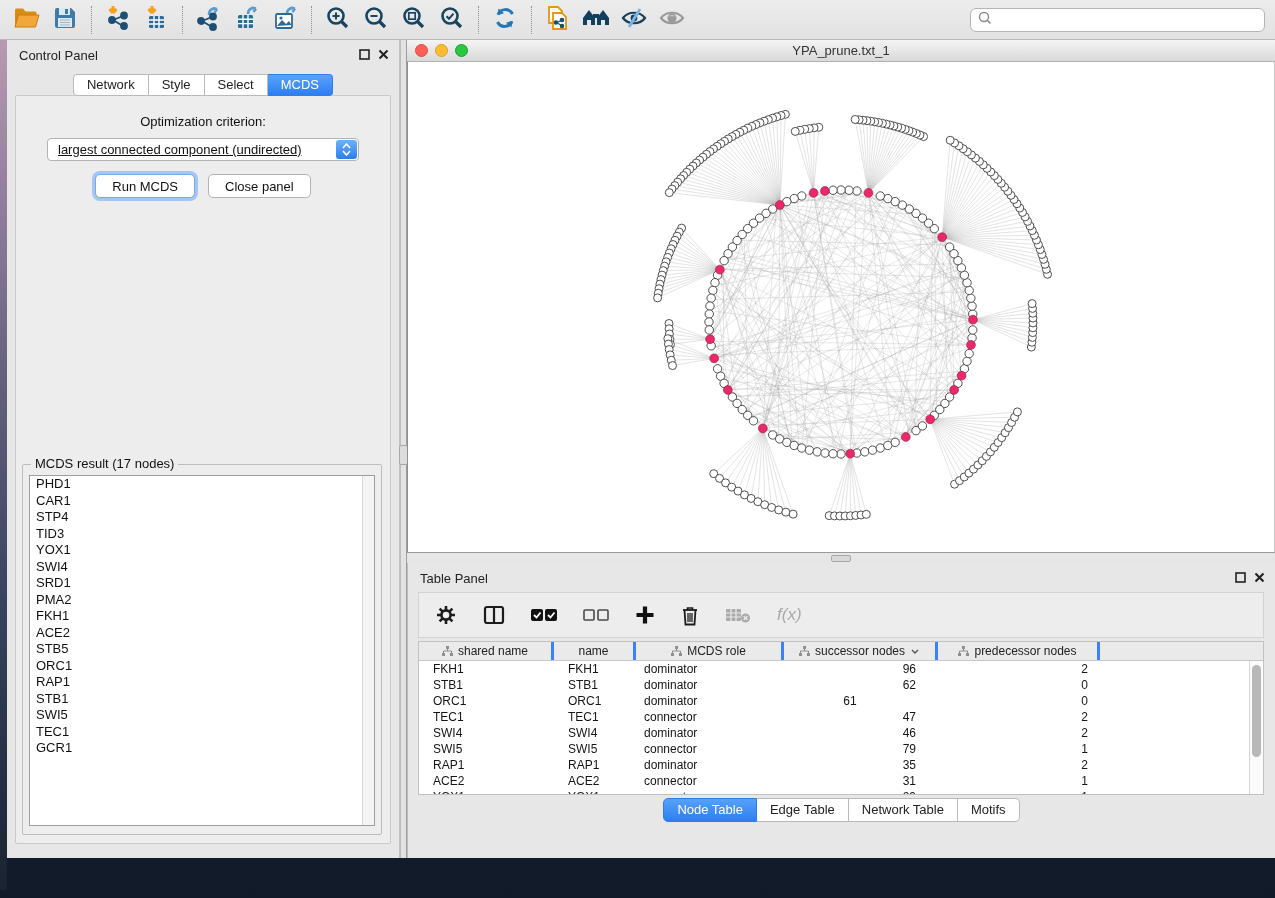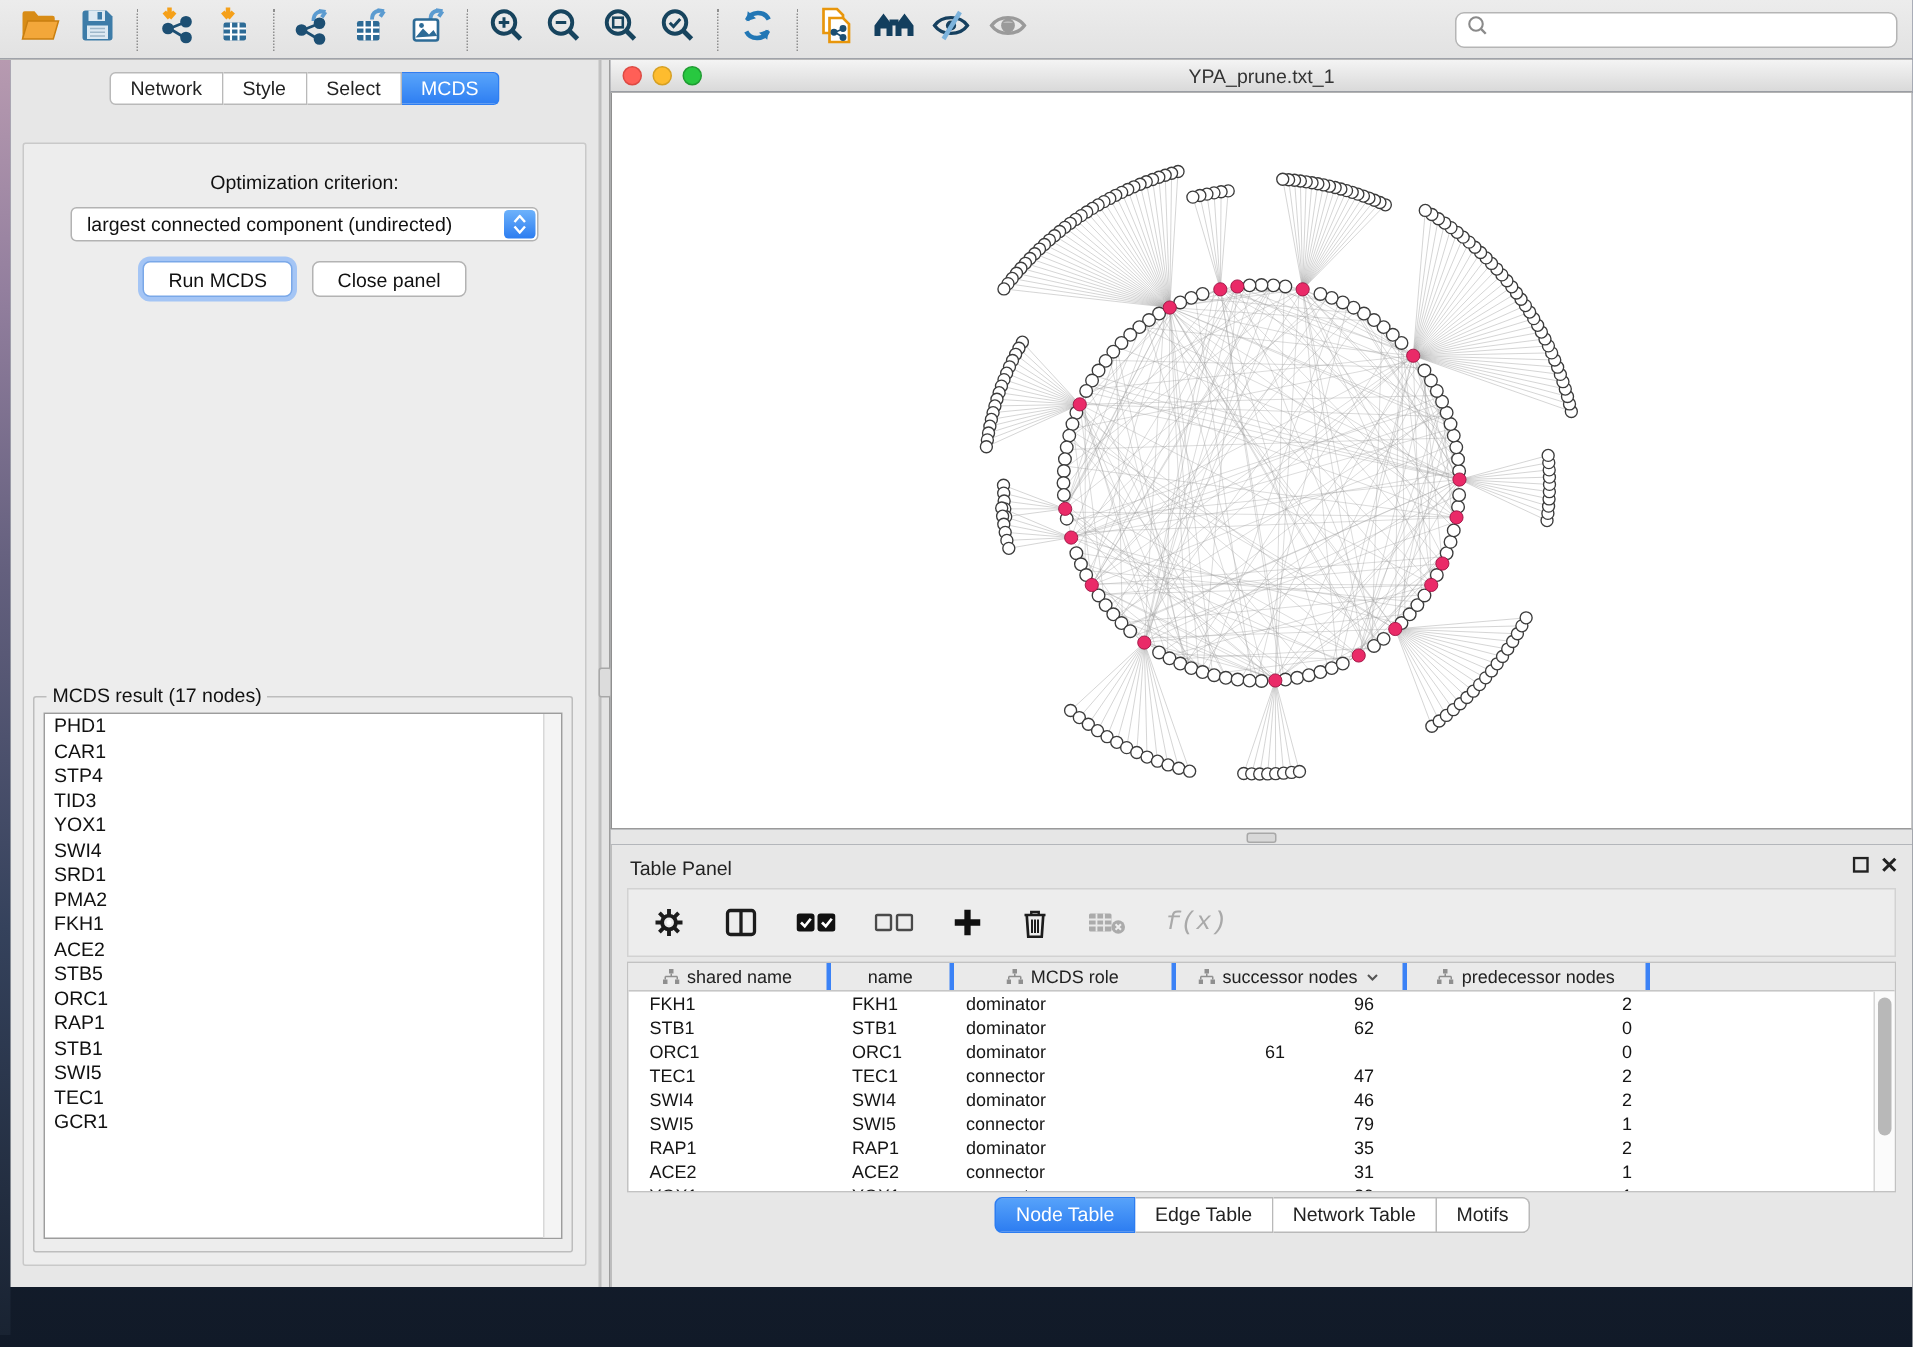--- a/index.html
+++ b/index.html
@@ -33,21 +33,21 @@
   .ctab { font-size:13px; color:#222; background:#fff; border:1px solid #b9b9b9; border-left:none;
     padding:2px 13px 3px; cursor:default; }
   .ctab:first-child { border-left:1px solid #b9b9b9; border-radius:4px 0 0 4px; }
   .ctab:last-child { border-radius:0 4px 4px 0; }
   .ctab.active { background:linear-gradient(180deg,#58a4fa,#2e7ef2); color:#fff; border-color:#2e7ef2; }
   #cp-content { position:absolute; left:8px; right:8px; top:55px; bottom:14px;
     background:#ededed; border:1px solid #c9c9c9; border-radius:2px; }
   #opt-label { text-align:center; font-size:13px; color:#111; margin-top:18px; }
   #dropdown { position:relative; margin:9px auto 0; width:312px; height:23px; background:#fff;
     border:1px solid #b3b3b3; border-radius:4px; font-size:13px; color:#111;
-    display:flex; align-items:center; padding:0 28px 0 10px; }
+    display:flex; align-items:center; padding:0 28px 0 10px;text-decoration:underline; }
   #dropdown .stepper { position:absolute; right:1px; top:1px; width:21px; height:19px; border-radius:3px;
     background:linear-gradient(180deg,#6db2fb,#2d7df0); display:flex; flex-direction:column;
     align-items:center; justify-content:center; gap:1px; }
   .btn-row { display:flex; justify-content:center; gap:13px; margin-top:13px; }
   .aq-btn { height:24px; padding:0 16px; background:#fff; border:1px solid #b3b3b3; border-radius:5px;
     font-size:13px; color:#111; display:flex; align-items:center; }
   .aq-btn.focused { box-shadow:0 0 0 3px rgba(104,164,252,.55); border-color:#7aa8e8; }
   #mcds-fieldset { position:absolute; left:6px; right:8px; top:368px; bottom:8px;
     border:1px solid #bdbdbd; border-radius:2px; }
   #mcds-legend { position:absolute; top:-9px; left:8px; background:#ededed; padding:0 4px;
@@ -76,21 +76,21 @@
   #net-title { position:absolute; left:0; right:0; text-align:center; font-size:13px; color:#333; pointer-events:none; }
   #net-canvas { width:868px; height:491px; background:#fff; border-left:1px solid #8f8f8f;
     border-right:1px solid #c9c9c9; border-bottom:1px solid #9a9a9a; }
 
   
   #table-panel { position:absolute; left:407px; top:563px; width:868px; height:295px; background:#e7e7e7;
     border-left:1px solid #bdbdbd; }
   #tp-toolbar { position:absolute; left:10px; right:11px; top:29px; height:46px; background:#ededed;
     border:1px solid #d2d2d2; display:flex; align-items:center; padding-left:16px; gap:26px; }
   .tp-icon { display:flex; align-items:center; justify-content:center; }
-  #fx-label { font-family:Liberation Mono, monospace; font-style:italic; font-size:17px; color:#a9a9a9; }
+  #fx-label { font-family:Liberation Sans, sans-serif; font-style:italic; font-size:17px; color:#a9a9a9; }
   #table-box { position:absolute; left:10px; right:11px; top:78px; bottom:63px; background:#fff;
     border:1px solid #c2c2c2; }
   #table-header { display:flex; height:19px; background:#eaeaea; border-bottom:1px solid #c6c6c6; }
   .th { display:flex; align-items:center; justify-content:center; gap:5px; font-size:12px; color:#222;
     border-right:3px solid #3b82f6; height:100%; }
   #table-rows { position:absolute; left:0; right:14px; top:19px; bottom:0; overflow:hidden; }
   .tr { display:flex; height:16px; }
   .td { font-size:12px; color:#151515; line-height:16px; white-space:nowrap; overflow:hidden; }
   #tbl-scroll { position:absolute; right:0; top:19px; bottom:0; width:14px; background:#fbfbfb; border-left:1px solid #d6d6d6; }
   #tbl-thumb { position:absolute; left:2px; right:2px; top:4px; height:92px; background:#b8b8b8; border-radius:6px; }
@@ -255,20 +255,31 @@
             <circle cx="7" cy="7" r="4.5" fill="none" stroke="#8a8a8a" stroke-width="1.4"></circle>
             <path d="M10.3 10.3 L13.5 13.5" stroke="#8a8a8a" stroke-width="1.6"></path>
           </svg></span>
       <input placeholder="" style="">
     </div>
   </div>
 
   <div id="left-strip"></div>
 
   <div id="control-panel">
+    <div class="panel-head">
+      <span class="panel-title">Control Panel</span>
+      <span class="win-btns">
+        <span><svg width="11" height="11" viewBox="0 0 11 11">
+              <rect x="1" y="1" width="9" height="9" fill="none" stroke="#222" stroke-width="1.6"></rect>
+            </svg></span>
+        <span><svg width="11" height="11" viewBox="0 0 11 11">
+              <path d="M1.5 1.5 L9.5 9.5 M9.5 1.5 L1.5 9.5" stroke="#222" stroke-width="2.1"></path>
+            </svg></span>
+      </span>
+    </div>
     <div class="ctab-row">
         <div class="ctab">Network</div>
         <div class="ctab">Style</div>
         <div class="ctab">Select</div>
         <div class="ctab active">MCDS</div>
       </div>
     <div id="cp-content">
       <div id="opt-label">Optimization criterion:</div>
       <div id="dropdown">
         <span>largest connected component (undirected)</span>

